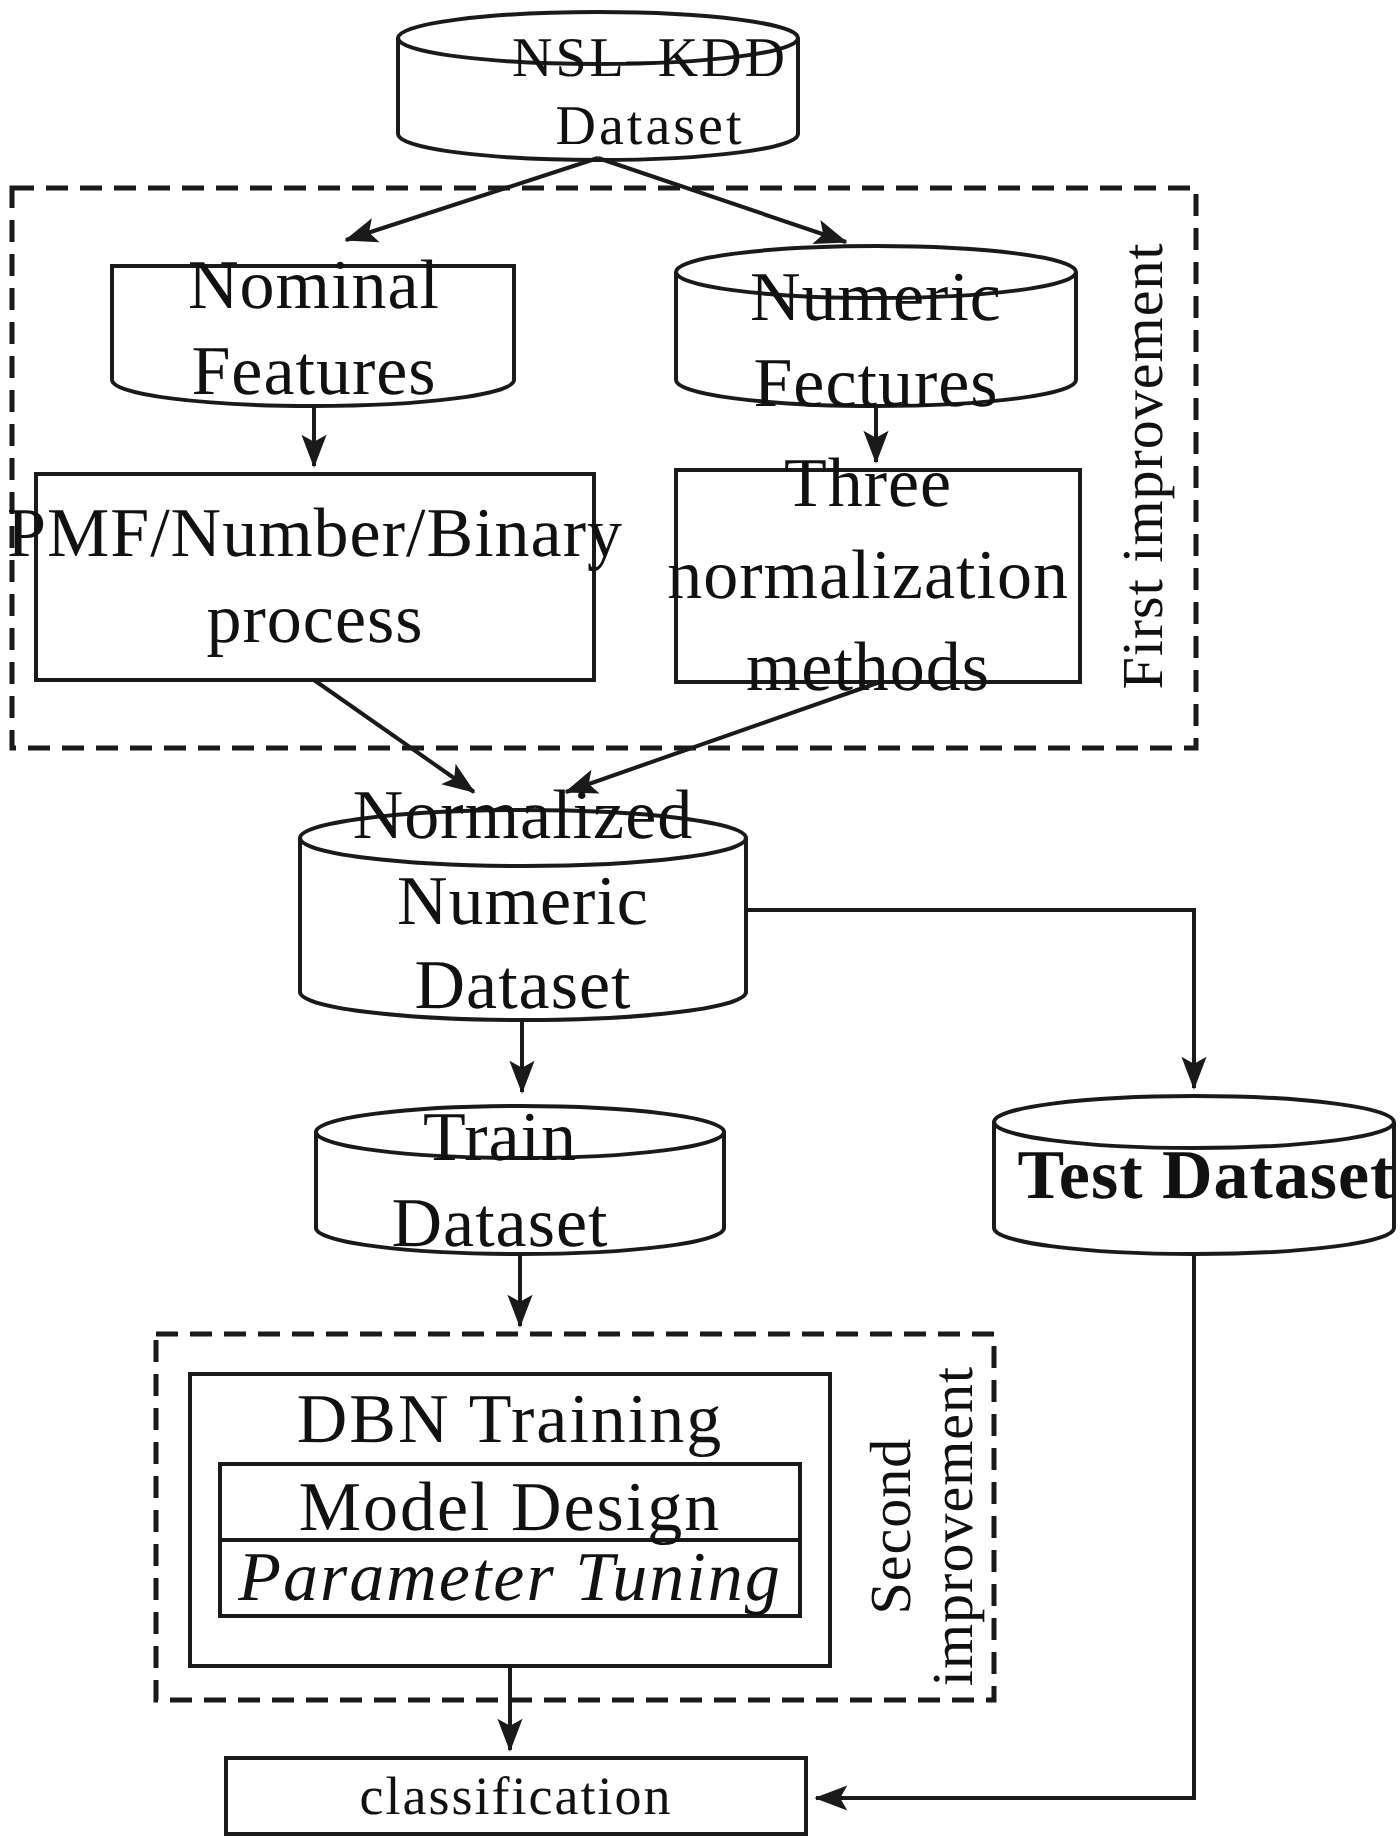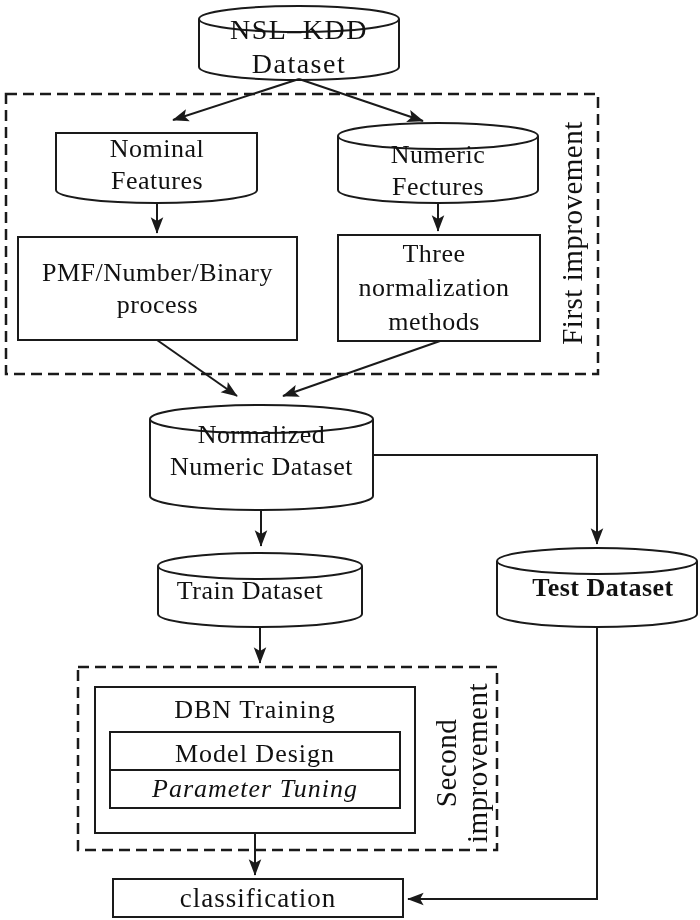--- a/index.html
+++ b/index.html
@@ -21,21 +21,21 @@
     top: 0;
   }
   .label {
     position: absolute;
     display: flex;
     align-items: center;
     justify-content: center;
     text-align: center;
     white-space: pre-line;
     color: #111111;
-    font-size: 26px;
+    font-size: 35px;
     line-height: 1.22;
     letter-spacing: 0.5px;
     pointer-events: none;
   }
   .label.big { font-size: 28px; letter-spacing: 1.5px; }
   .label.wide { letter-spacing: 1px; }
   .vlabel {
     position: absolute;
     display: flex;
     align-items: center;
@@ -103,21 +103,21 @@
       <path d="M157,340 L237,396" marker-end="url(#arrow)"></path>
       <path d="M440,341 L283,396" marker-end="url(#arrow)"></path>
       <path d="M261,510 L261,546" marker-end="url(#arrow)"></path>
       <path d="M373,455 L597,455 L597,544" marker-end="url(#arrow)"></path>
       <path d="M260,627 L260,663" marker-end="url(#arrow)"></path>
       <path d="M255,833 L255,875" marker-end="url(#arrow)"></path>
       <path d="M597,627 L597,899 L408,899" marker-end="url(#arrow)"></path>
     </g>
   </svg>
 
-  <div class="label big" style="left:199px; top:12px; width:200px; height:70px;">NSL–KDD
+  <div class="label big" style="left:199px; top:12px; width:200px; height:70px;padding-left:26px;">NSL–KDD
 Dataset</div>
 
   <div class="label" style="left:57px; top:134px; width:200px; height:62px;">Nominal
 Features</div>
 
   <div class="label" style="left:338px; top:140px; width:200px; height:62px;">Numeric
 Fectures</div>
 
   <div class="label" style="left:18px; top:237px; width:279px; height:103px;">PMF/Number/Binary
 process</div>

